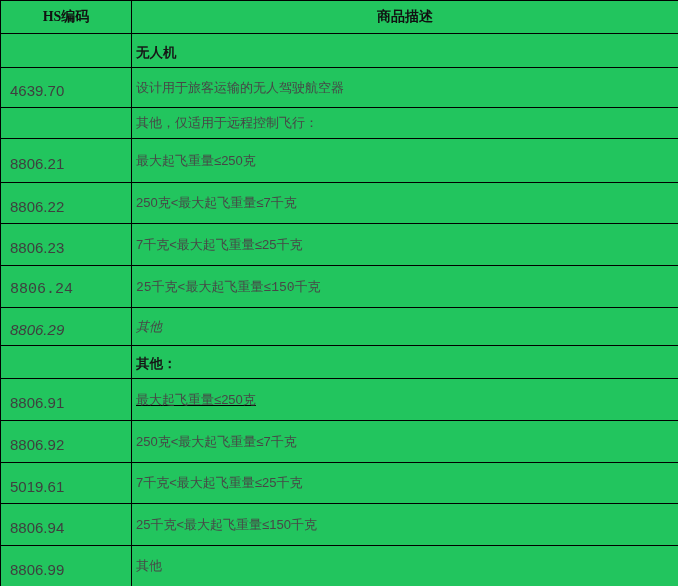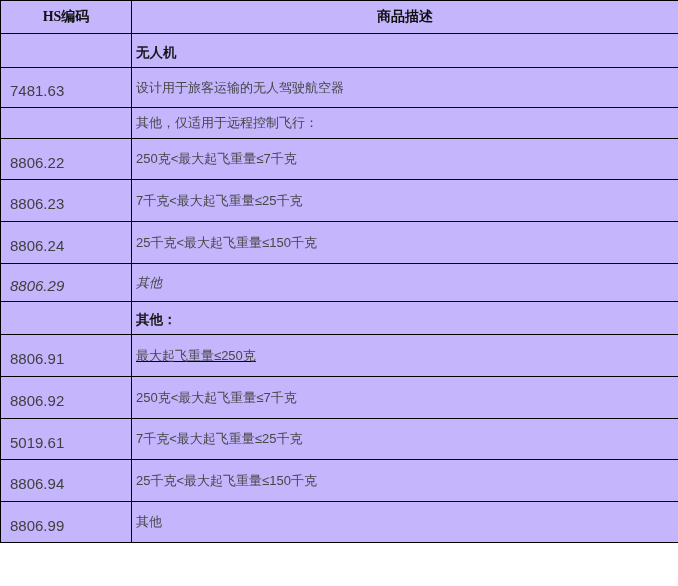--- a/index.html
+++ b/index.html
@@ -5,21 +5,21 @@
   * { box-sizing: border-box; margin: 0; padding: 0; }
   html, body {
     width: 678px;
     background: #ffffff;
     font-family: "Liberation Sans", "DejaVu Sans", sans-serif;
   }
   table.hs-table {
     width: 678px;
     border-collapse: collapse;
     table-layout: fixed;
-    background: #c4b5fd;
+    background: #22c55e;
   }
   table.hs-table th,
   table.hs-table td {
     border: 1px solid #000000;
     vertical-align: middle;
     overflow: hidden;
     white-space: nowrap;
   }
   
   col.col-code { width: 131px; }
@@ -73,36 +73,40 @@
       <th class="col-header">HS编码</th>
       <th class="col-header">商品描述</th>
     </tr>
   </thead>
   <tbody>
       <tr style="height: 34px;">
         <td class="code-cell"><span class="code-text"></span></td>
         <td class="desc-cell bold"><span class="desc-text">无人机</span></td>
       </tr>
       <tr style="height: 40px;">
-        <td class="code-cell"><span class="code-text">7481.63</span></td>
+        <td class="code-cell"><span class="code-text">4639.70</span></td>
         <td class="desc-cell"><span class="desc-text">设计用于旅客运输的无人驾驶航空器</span></td>
       </tr>
       <tr style="height: 31px;">
         <td class="code-cell"><span class="code-text"></span></td>
         <td class="desc-cell"><span class="desc-text">其他，仅适用于远程控制飞行：</span></td>
+      </tr>
+      <tr style="height: 44px;">
+        <td class="code-cell"><span class="code-text">8806.21</span></td>
+        <td class="desc-cell"><span class="desc-text">最大起飞重量≤250克</span></td>
       </tr>
       <tr style="height: 41px;">
         <td class="code-cell"><span class="code-text">8806.22</span></td>
         <td class="desc-cell"><span class="desc-text">250克&lt;最大起飞重量≤7千克</span></td>
       </tr>
       <tr style="height: 42px;">
         <td class="code-cell"><span class="code-text">8806.23</span></td>
         <td class="desc-cell"><span class="desc-text">7千克&lt;最大起飞重量≤25千克</span></td>
       </tr>
-      <tr style="height: 42px;">
+      <tr style="height: 42px; font-family: Liberation Mono, monospace;">
         <td class="code-cell"><span class="code-text">8806.24</span></td>
         <td class="desc-cell"><span class="desc-text">25千克&lt;最大起飞重量≤150千克</span></td>
       </tr>
       <tr style="height: 38px; font-style: italic;">
         <td class="code-cell"><span class="code-text">8806.29</span></td>
         <td class="desc-cell"><span class="desc-text">其他</span></td>
       </tr>
       <tr style="height: 33px;">
         <td class="code-cell"><span class="code-text"></span></td>
         <td class="desc-cell bold"><span class="desc-text">其他：</span></td>

